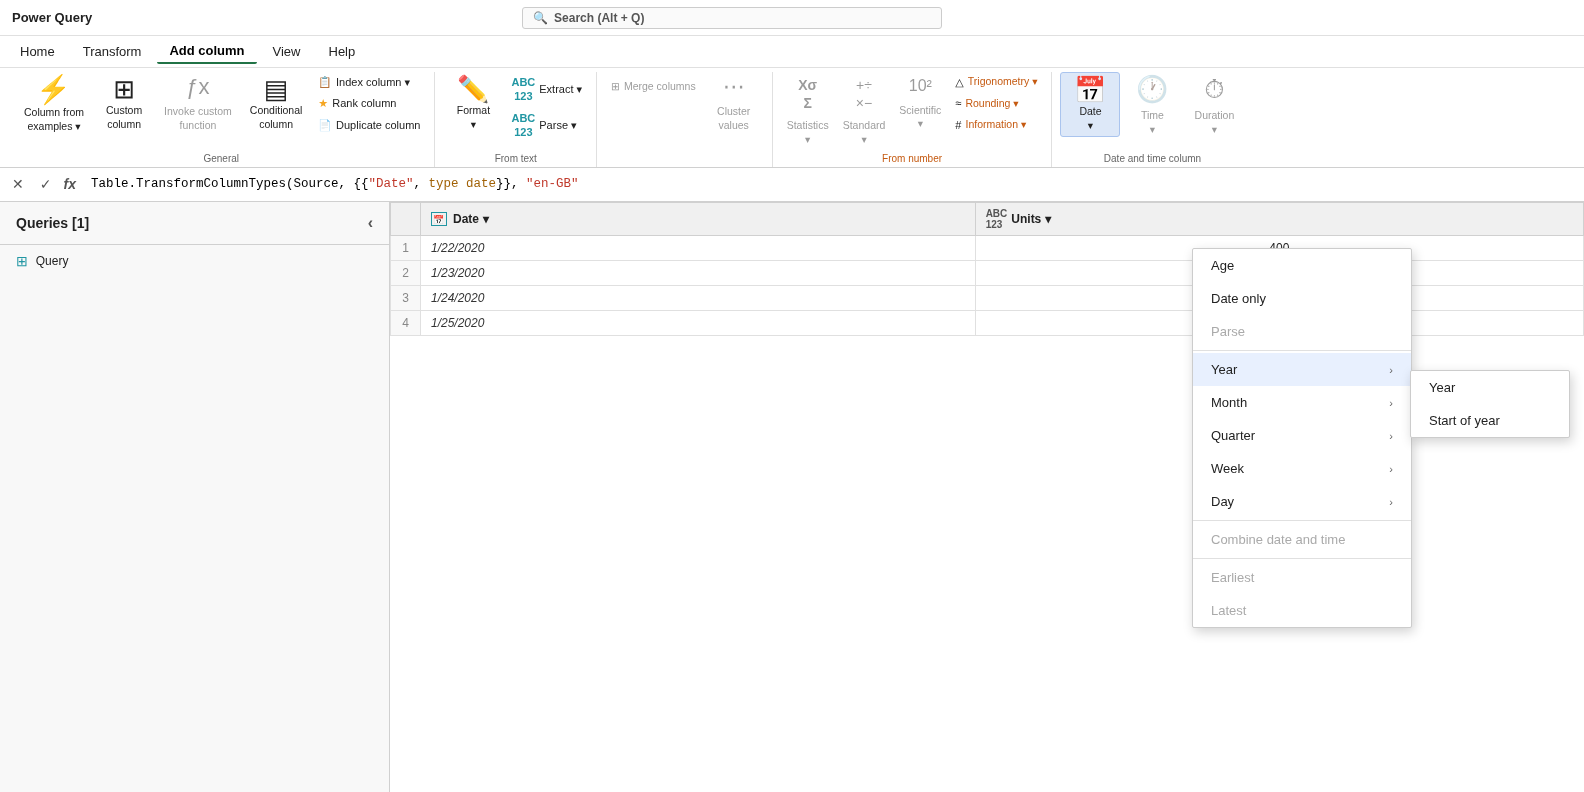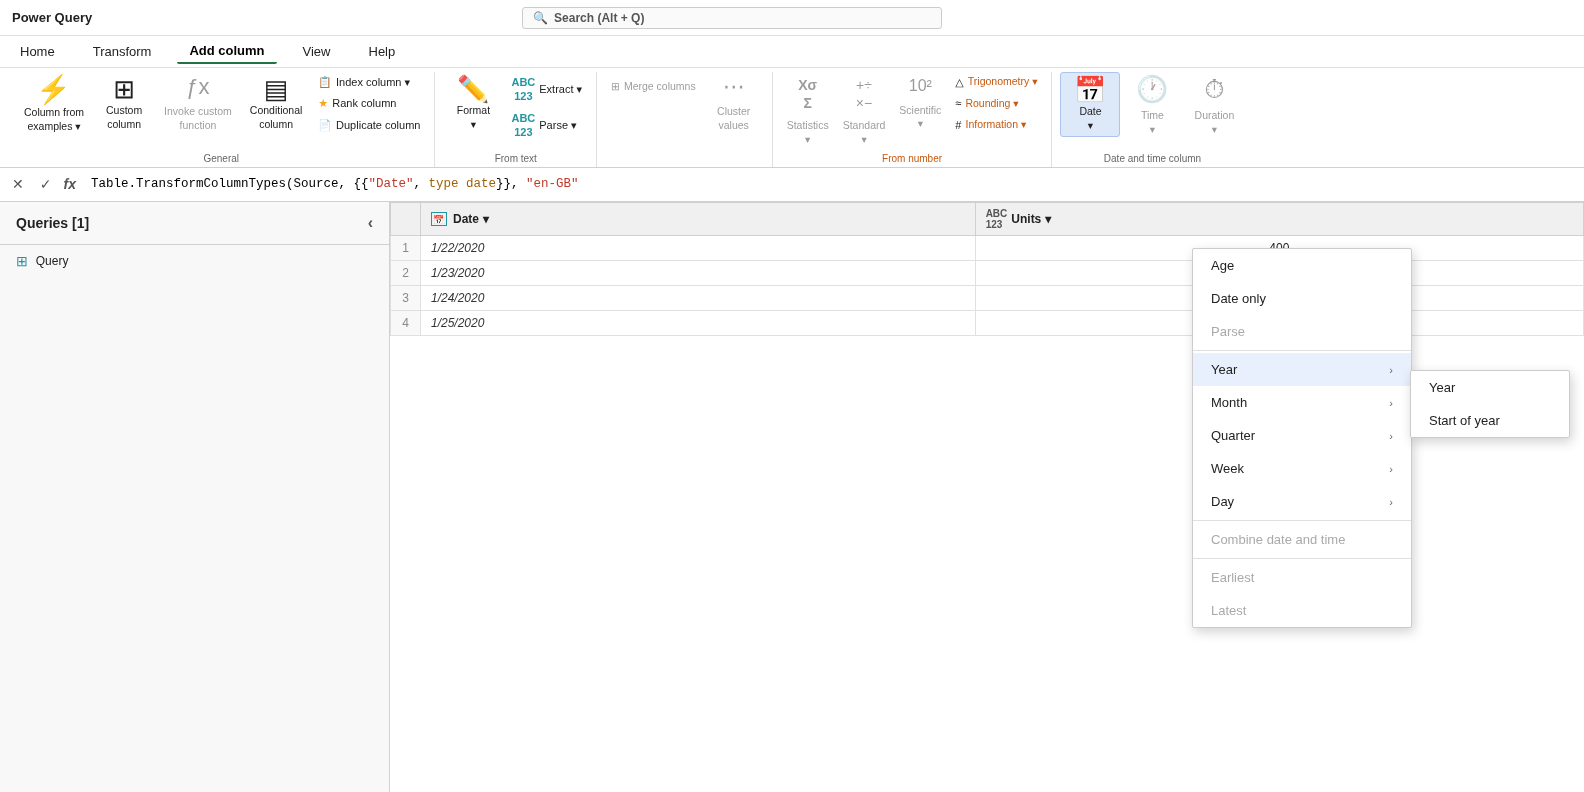--- a/index.html
+++ b/index.html
@@ -31,21 +31,21 @@
     }
 
     
     .menu-bar {
       background: #fff;
       display: flex;
       align-items: center;
       padding: 0 8px;
       height: 32px;
       border-bottom: 1px solid #e0e0e0;
-      gap: 14px;
+      gap: 4px;
     }
     .menu-item {
       padding: 4px 12px;
       cursor: pointer;
       font-size: 13px;
       border-radius: 2px;
     }
     .menu-item.active {
       font-weight: 700;
       border-bottom: 2px solid #217346;

